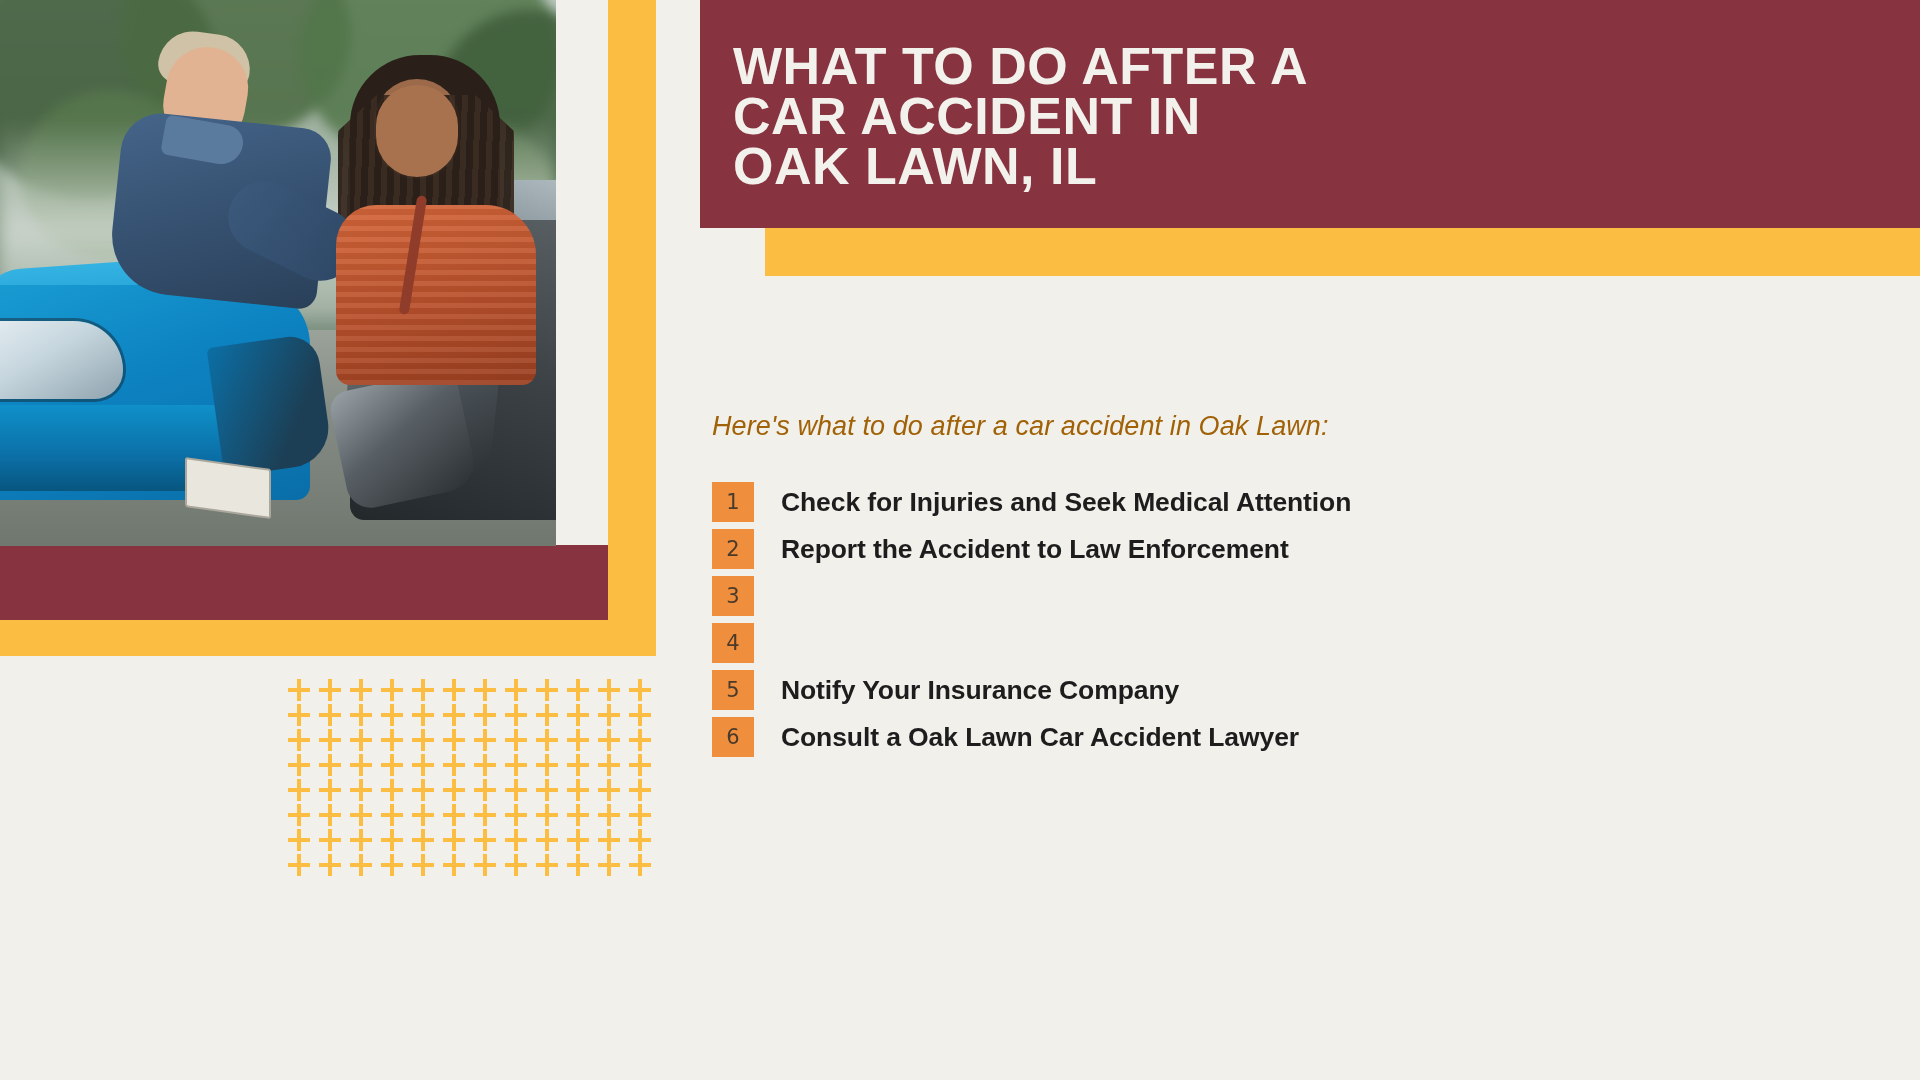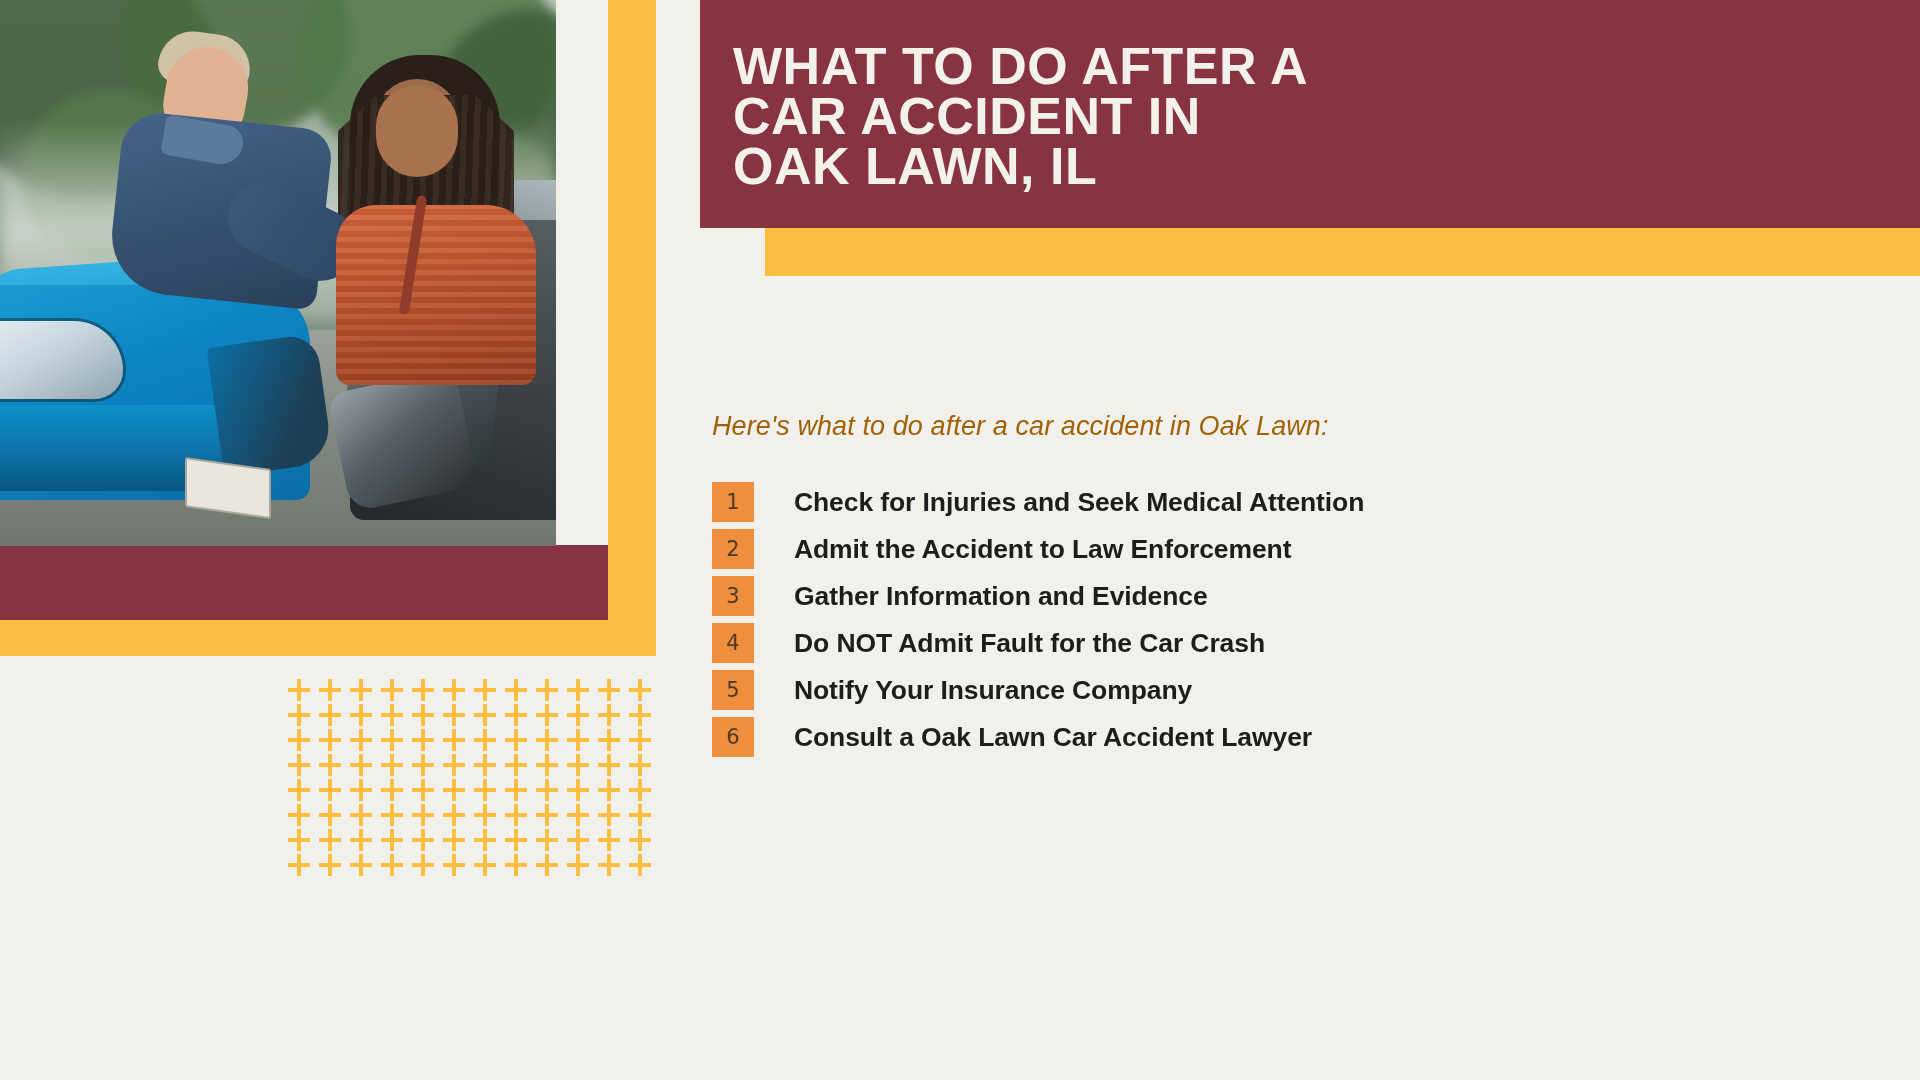--- a/index.html
+++ b/index.html
@@ -218,21 +218,21 @@
   }
   .step-badge {
     width:42px; height:40px; flex:0 0 42px;
     background:#ef8f3e;
     color:#4a3a2a;
     font-size:21px; font-weight:normal;
     display:flex; align-items:center; justify-content:center;
     font-family:"DejaVu Sans", sans-serif;
   }
   .step-label {
-    margin-left:40px;
+    margin-left:27px;
     font-size:26.5px; font-weight:bold; color:#1d1d1d;
     letter-spacing:-0.1px; white-space:nowrap;
   }
 
   
   #thl-logo {
     position:absolute; left:33px; top:676px; width:172px; height:172px;
     background:#873340;
     display:flex; align-items:center; justify-content:center;
   }
@@ -420,29 +420,27 @@
 
 <p id="intro-line">Here's what to do after a car accident in Oak Lawn:</p>
 
 <div id="steps-list">
     <div class="step-row">
       <div class="step-badge">1</div>
       <div class="step-label">Check for Injuries and Seek Medical Attention</div>
     </div>
     <div class="step-row">
       <div class="step-badge">2</div>
-      <div class="step-label">Admit the Accident to Law Enforcement</div>
+      <div class="step-label">Report the Accident to Law Enforcement</div>
     </div>
     <div class="step-row">
       <div class="step-badge">3</div>
-      <div class="step-label">Gather Information and Evidence</div>
     </div>
     <div class="step-row">
       <div class="step-badge">4</div>
-      <div class="step-label">Do NOT Admit Fault for the Car Crash</div>
     </div>
     <div class="step-row">
       <div class="step-badge">5</div>
       <div class="step-label">Notify Your Insurance Company</div>
     </div>
     <div class="step-row">
       <div class="step-badge">6</div>
       <div class="step-label">Consult a Oak Lawn Car Accident Lawyer</div>
     </div>
   </div>

